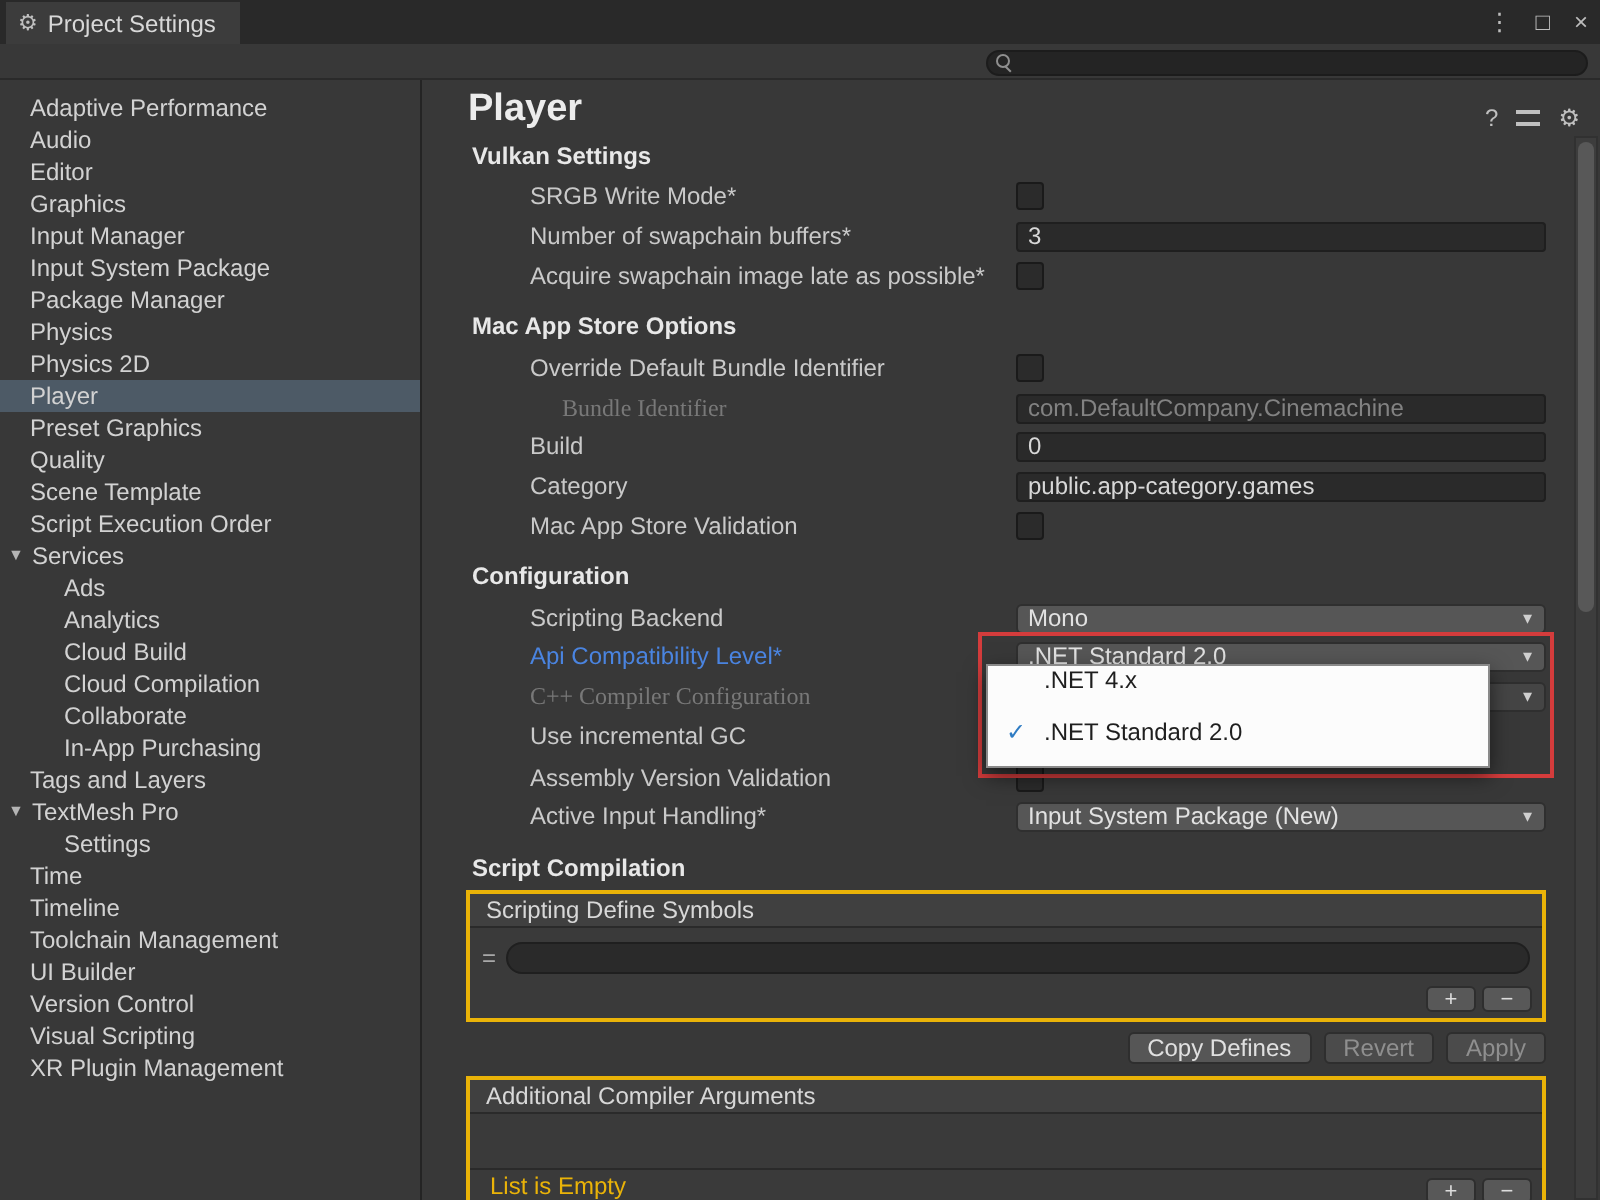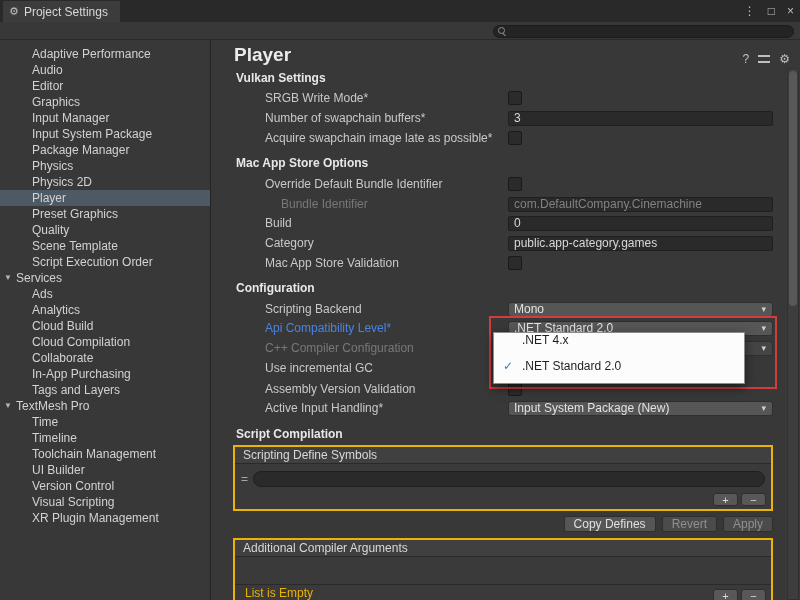--- a/index.html
+++ b/index.html
@@ -22,41 +22,41 @@
   .search-icon{width:9px;height:9px;position:relative;margin:0 3px 0 4px;flex:0 0 auto;}
   .search-icon::before{content:"";position:absolute;width:5px;height:5px;
     border:1px solid #8f8f8f;border-radius:50%;left:0;top:0;}
   .search-icon::after{content:"";position:absolute;width:4px;height:1px;background:#8f8f8f;
     transform:rotate(45deg);left:4px;top:7px;}
   .search-input{flex:1;background:transparent;border:none;outline:none;color:#dddddd;
     font-size:11px;height:11px;padding:0;font-family:inherit;}
   
   .sidebar{position:absolute;left:0;top:40px;width:211px;bottom:0;background:#383838;
     border-right:1px solid #242424;padding-top:6px;overflow:hidden;}
-  .side-item{height:16px;line-height:16px;padding-left:32px;white-space:nowrap;
+  .side-item{height:16px;line-height:16px;padding-left:15px;white-space:nowrap;
     color:#d2d2d2;cursor:default;}
   .side-item.child{padding-left:32px;}
   .side-item.fold{padding-left:4px;display:flex;align-items:center;}
   .fold-arrow{width:12px;font-size:8px;color:#b4b4b4;flex:0 0 auto;}
   .side-item.selected{background:#4d5a66;}
   
   .main{position:absolute;left:212px;top:40px;right:0;bottom:0;background:#383838;overflow:hidden;}
   .page-title{position:absolute;left:22px;top:4px;font-size:19px;font-weight:bold;color:#ececec;}
   .header-icons{position:absolute;top:12px;right:10px;display:flex;gap:9px;align-items:center;
     color:#c0c0c0;font-size:12px;}
   .presets-icon{width:12px;height:10px;position:relative;display:inline-block;}
   .presets-icon::before,.presets-icon::after{content:"";position:absolute;left:0;right:0;
     height:2px;background:#c0c0c0;}
   .presets-icon::before{top:1px;}
   .presets-icon::after{bottom:1px;}
   .sec{position:absolute;left:24px;height:16px;line-height:16px;font-weight:bold;color:#e8e8e8;}
   .row{position:absolute;left:40px;right:27px;height:18px;display:flex;align-items:center;}
   .lbl{flex:0 0 243px;overflow:hidden;white-space:nowrap;color:#c9c9c9;margin-left:13px;}
   .lbl.ind{padding-left:16px;}
-  .lbl.dis{color:#787878;}
+  .lbl.dis{color:#787878;font-family:Liberation Serif, serif;}
   .lbl.blue{color:#4a84e0;}
   .checkbox{width:14px;height:14px;background:#2b2b2b;border:1px solid #1a1a1a;
     border-radius:2px;flex:0 0 auto;}
   .field{flex:1;height:15px;background:#2a2a2a;border:1px solid #1f1f1f;border-radius:2px;
     display:flex;align-items:center;padding:0 5px;color:#d8d8d8;overflow:hidden;white-space:nowrap;}
   .field.dis{color:#828282;}
   .dd{flex:1;height:15px;background:#565656;border:1px solid #2f2f2f;border-radius:3px;
     display:flex;align-items:center;padding:0 5px;color:#e2e2e2;overflow:hidden;white-space:nowrap;}
   .dd.dis{background:#454545;color:#8a8a8a;}
   .dd-text{flex:1;overflow:hidden;}
@@ -140,20 +140,21 @@
   <div class="side-item child">Analytics</div>
   <div class="side-item child">Cloud Build</div>
   <div class="side-item child">Cloud Compilation</div>
   <div class="side-item child">Collaborate</div>
   <div class="side-item child">In-App Purchasing</div>
   <div class="side-item">Tags and Layers</div>
   <div class="side-item fold">
     <span class="fold-arrow">▼</span>
     <span>TextMesh Pro</span>
   </div>
+  <div class="side-item child">Settings</div>
   <div class="side-item">Time</div>
   <div class="side-item">Timeline</div>
   <div class="side-item">Toolchain Management</div>
   <div class="side-item">UI Builder</div>
   <div class="side-item">Version Control</div>
   <div class="side-item">Visual Scripting</div>
   <div class="side-item">XR Plugin Management</div>
 </div>
 
 <div class="main">

